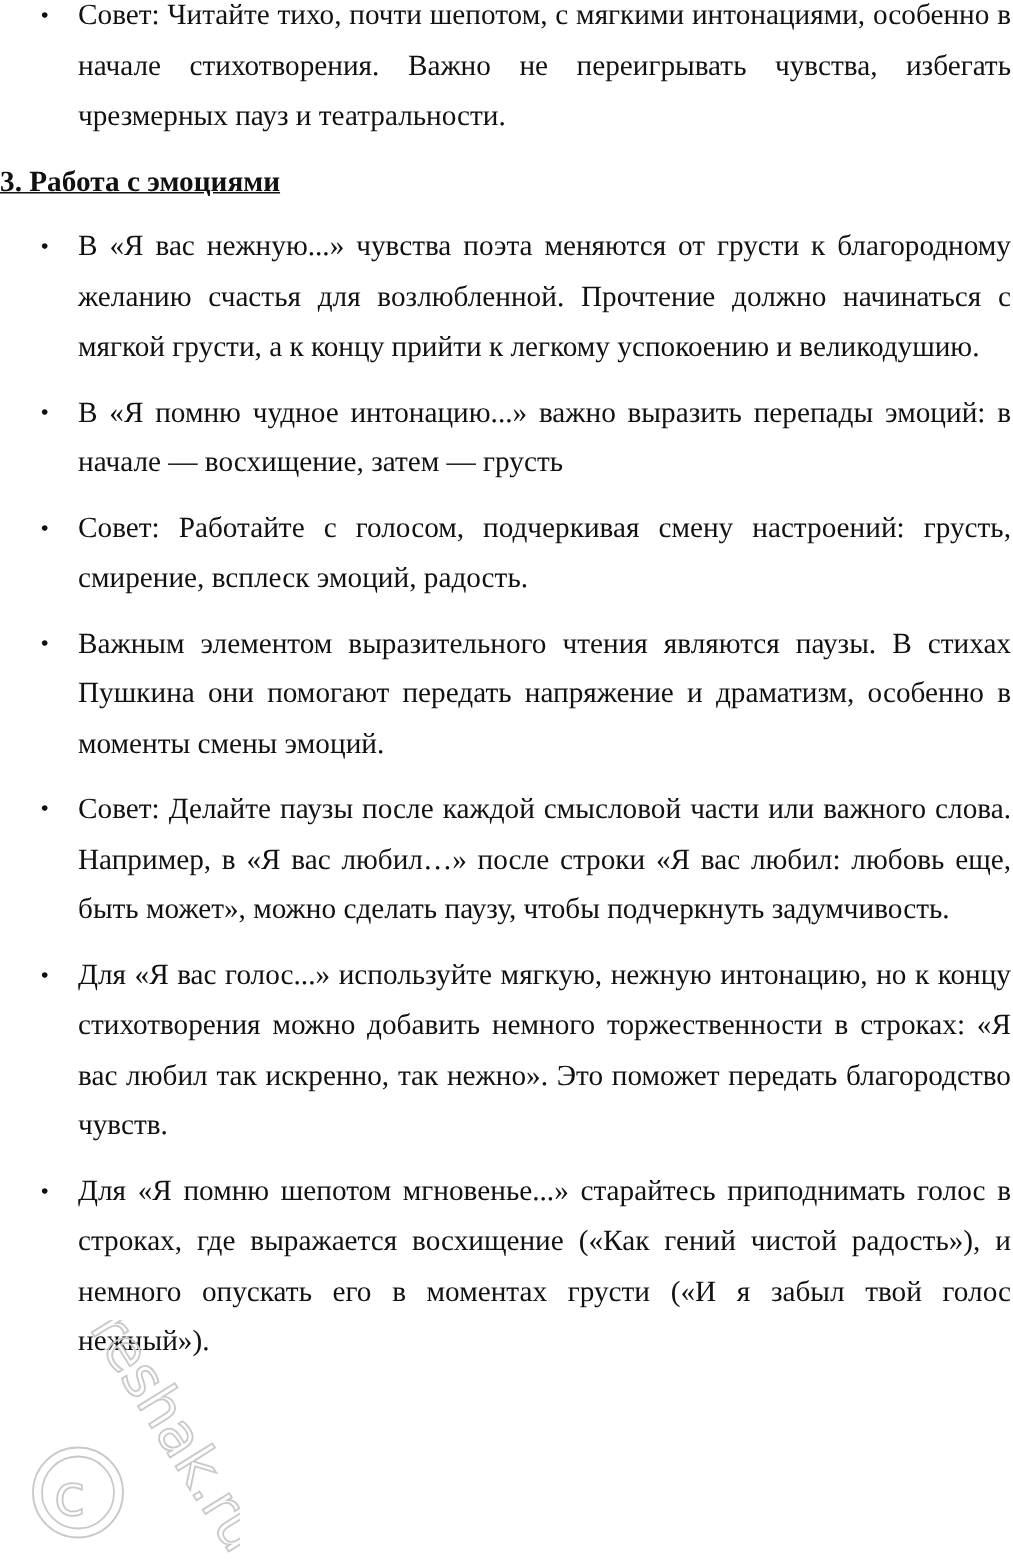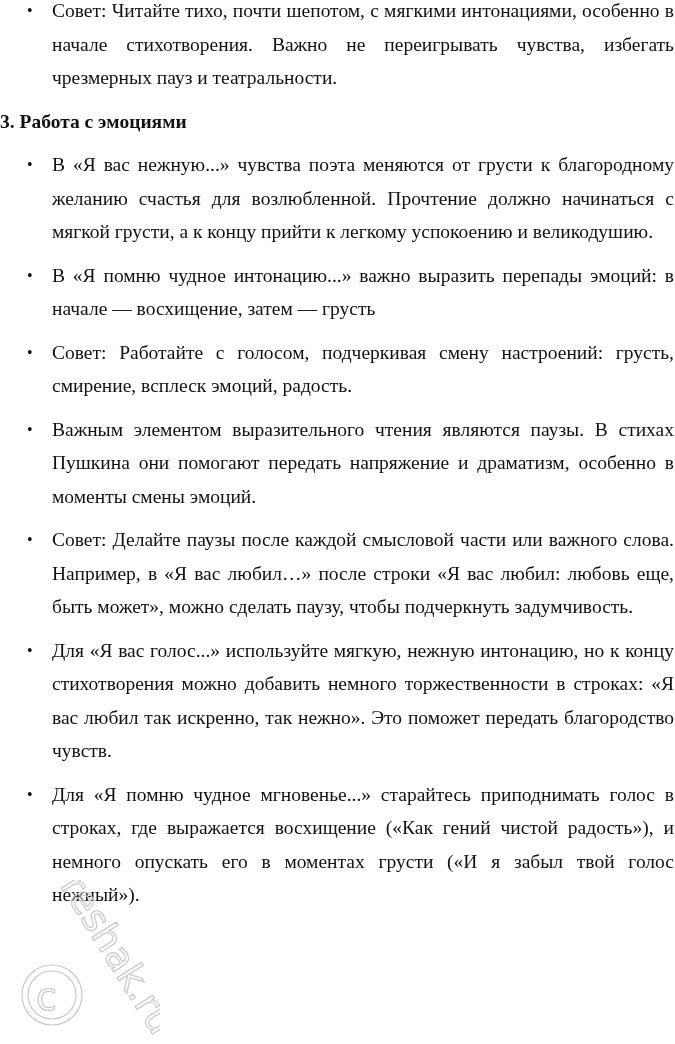--- a/index.html
+++ b/index.html
@@ -41,20 +41,21 @@
       font-size: 16px;
     }
     .lbl { font-weight: normal; }
     h2.section {
       margin: 0;
       font-size: 19.5px;
       font-weight: bold;
       line-height: 33.5px;
       padding-top: 0;
       margin-bottom: 10px;
+      text-decoration: underline;
     }
     .watermark {
       position: absolute;
       left: 10px;
       top: 880px;
       width: 150px;
       height: 160px;
       pointer-events: none;
     }
   </style>
@@ -97,21 +98,21 @@
     </li>
   </ul>
 
   <ul class="items">
     <li class="item">
       <span class="bullet">•</span>
       <span class="lbl">Для «Я вас голос...»</span><span> используйте мягкую, нежную интонацию, но к концу стихотворения можно добавить немного торжественности в строках: «Я вас любил так искренно, так нежно». Это поможет передать благородство чувств.</span>
     </li>
     <li class="item">
       <span class="bullet">•</span>
-      <span class="lbl">Для «Я помню чудное мгновенье...»</span><span> старайтесь приподнимать голос в строках, где выражается восхищение («Как гений чистой радость»), и немного опускать его в моментах грусти («И я забыл твой голос нежный»).</span>
+      <span class="lbl">Для «Я помню шепотом мгновенье...»</span><span> старайтесь приподнимать голос в строках, где выражается восхищение («Как гений чистой радость»), и немного опускать его в моментах грусти («И я забыл твой голос нежный»).</span>
     </li>
   </ul>
 </div>
 
 <svg class="watermark" viewBox="0 0 150 160" xmlns="http://www.w3.org/2000/svg">
   <g fill="none" stroke="#c9c9c9" stroke-width="1.2">
     <text x="8" y="40" font-family="DejaVu Sans, sans-serif" font-size="38" transform="rotate(58 60 60)">reshak.ru</text>
     <circle cx="42" cy="115" r="30"></circle>
     <circle cx="42" cy="115" r="24"></circle>
     <text x="26" y="130" font-family="DejaVu Sans, sans-serif" font-size="38">c</text>

